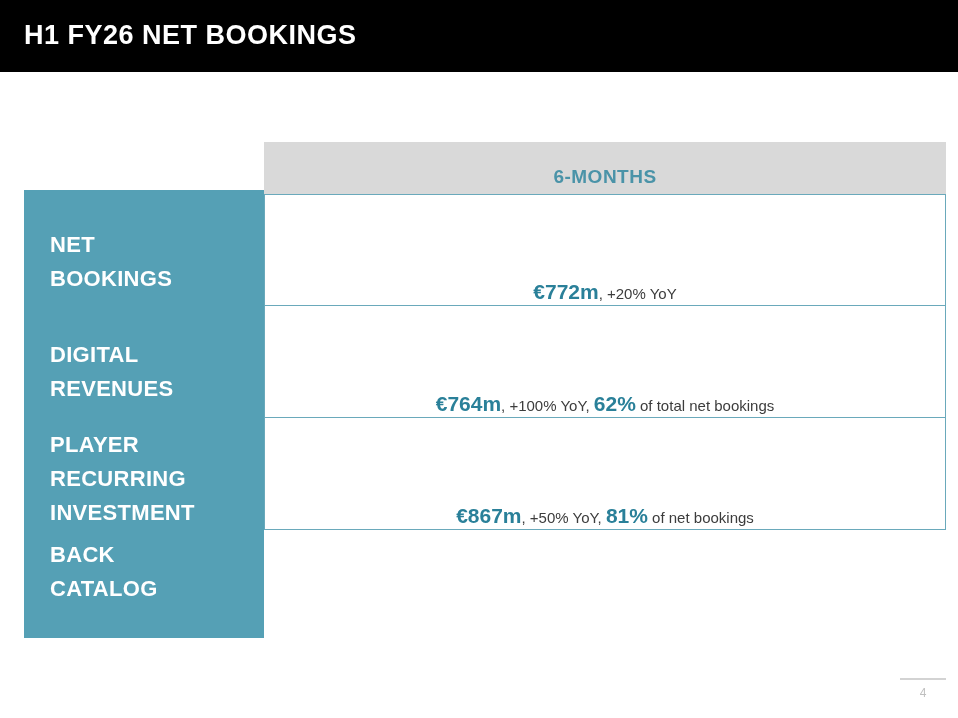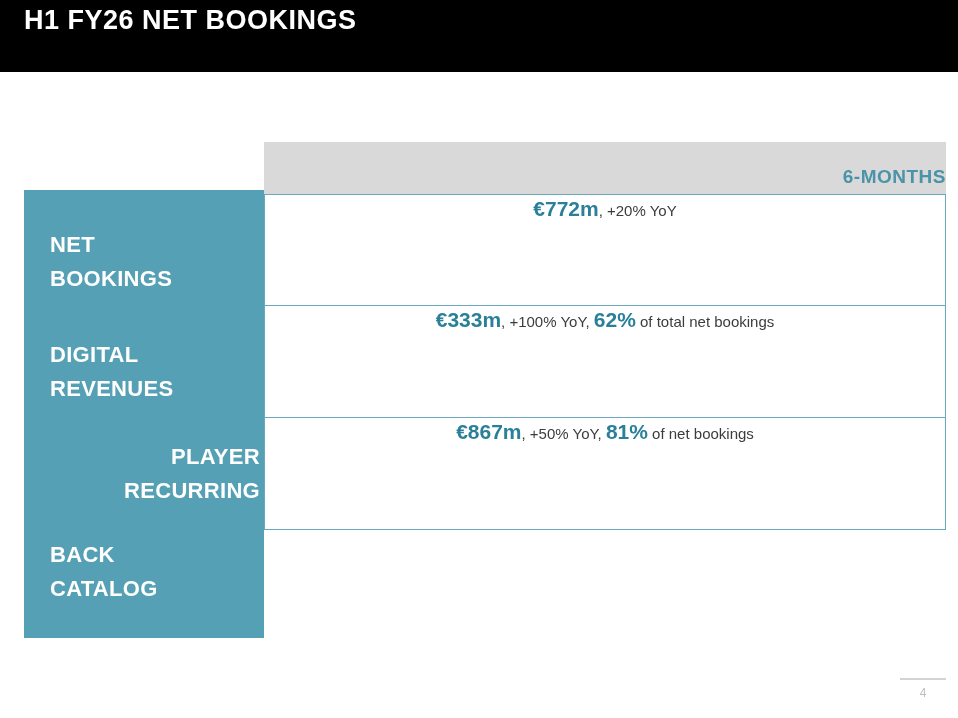--- a/index.html
+++ b/index.html
@@ -20,21 +20,21 @@
     position: absolute;
     left: 0;
     top: 0;
     width: 958px;
     height: 72px;
     background: #000000;
   }
   .title-text {
     position: absolute;
     left: 24px;
-    top: 5px;
+    top: 20px;
     color: #ffffff;
     font-size: 27px;
     font-weight: bold;
     letter-spacing: 0.5px;
   }
 
   
   .table-wrap {
     position: absolute;
     left: 24px;
@@ -50,21 +50,21 @@
   
   .header-row {
     position: absolute;
     left: 240px;
     top: 0;
     width: 682px;
     height: 69px;
     background: #d9d9d9;
     display: flex;
     align-items: center;
-    justify-content: flex-end;
+    justify-content: center;
   }
   .header-label {
     color: #4a93a8;
     font-size: 19px;
     font-weight: bold;
     letter-spacing: 0.5px;
   }
 
   
   .label-col {
@@ -82,21 +82,21 @@
     top: 52px;
     width: 682px;
   }
 
   .row {
     position: relative;
     border: 1px solid #6aa9bb;
     border-top: none;
     box-sizing: border-box;
     display: flex;
-    align-items: flex-start;
+    align-items: flex-end;
     justify-content: center;
     background: #ffffff;
   }
   .row:first-child {
     border-top: 1px solid #6aa9bb;
   }
   .row-0 { height: 112px; }
   .row-1 { height: 112px; }
   .row-2 { height: 112px; }
   .row-3 { height: 112px; }
@@ -129,21 +129,21 @@
     left: 26px;
     width: 210px;
     color: #ffffff;
     font-size: 22px;
     font-weight: bold;
     line-height: 1.55;
     letter-spacing: 0.3px;
   }
   .label-0 { top: 38px; }
   .label-1 { top: 148px; }
-  .label-2 { top: 250px; text-align: right; }
+  .label-2 { top: 238px; }
   .label-3 { top: 348px; }
 
   
   .footer-rule {
     position: absolute;
     left: 900px;
     top: 678px;
     width: 46px;
     height: 2px;
     background: #d3d3d3;
@@ -177,39 +177,40 @@
         <div>NET</div>
         <div>BOOKINGS</div>
       </div>
       <div class="label-item label-1">
         <div>DIGITAL</div>
         <div>REVENUES</div>
       </div>
       <div class="label-item label-2">
         <div>PLAYER</div>
         <div>RECURRING</div>
+        <div>INVESTMENT</div>
       </div>
       <div class="label-item label-3">
         <div>BACK</div>
         <div>CATALOG</div>
       </div>
     </div>
 
     <div class="rows">
 
       <div class="row row-0">
         <div class="row-value">
           <span class="amount">€772m</span><span class="small">, +20% YoY</span><span class="pct"></span><span class="small"></span>
         </div>
       </div>
 
 
       <div class="row row-2">
         <div class="row-value">
-          <span class="amount">€333m</span><span class="small">, +100% YoY, </span><span class="pct">62%</span><span class="small"> of total net bookings</span>
+          <span class="amount">€764m</span><span class="small">, +100% YoY, </span><span class="pct">62%</span><span class="small"> of total net bookings</span>
         </div>
       </div>
 
       <div class="row row-3">
         <div class="row-value">
           <span class="amount">€867m</span><span class="small">, +50% YoY, </span><span class="pct">81%</span><span class="small"> of net bookings</span>
         </div>
       </div>
 
     </div>

